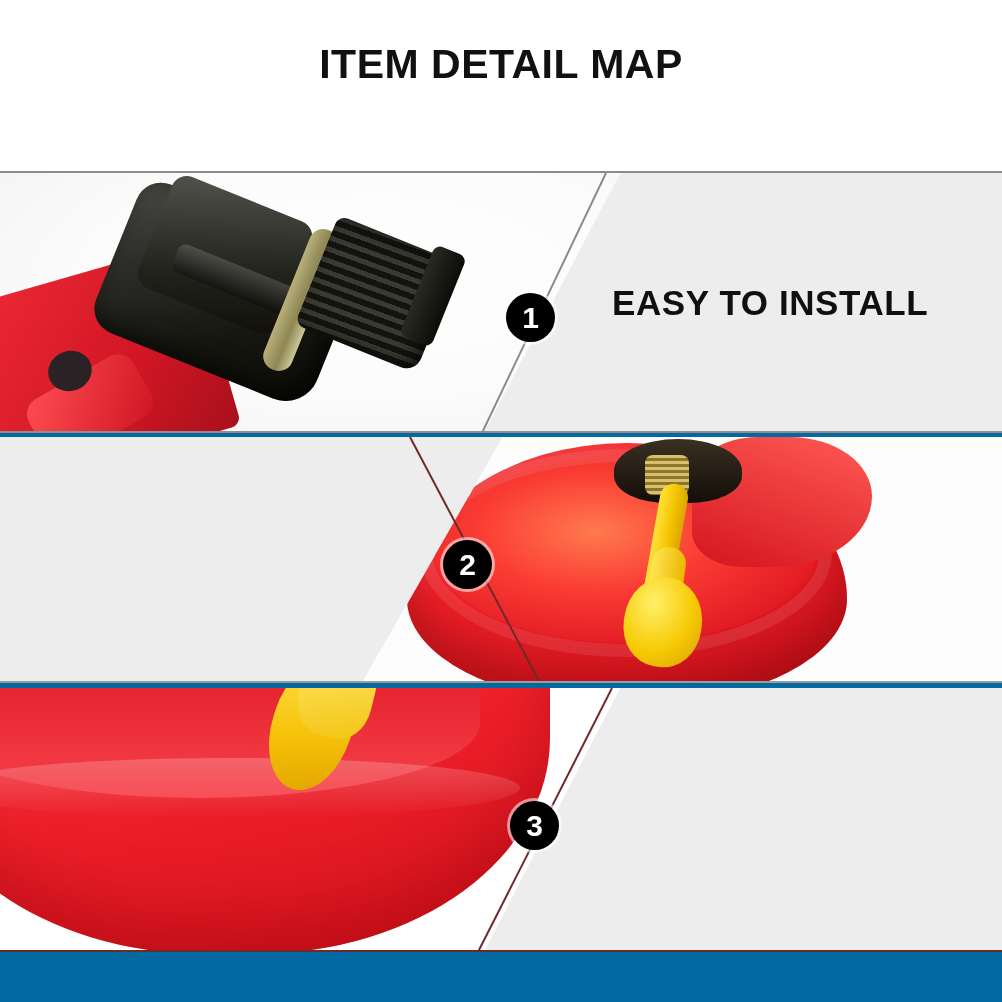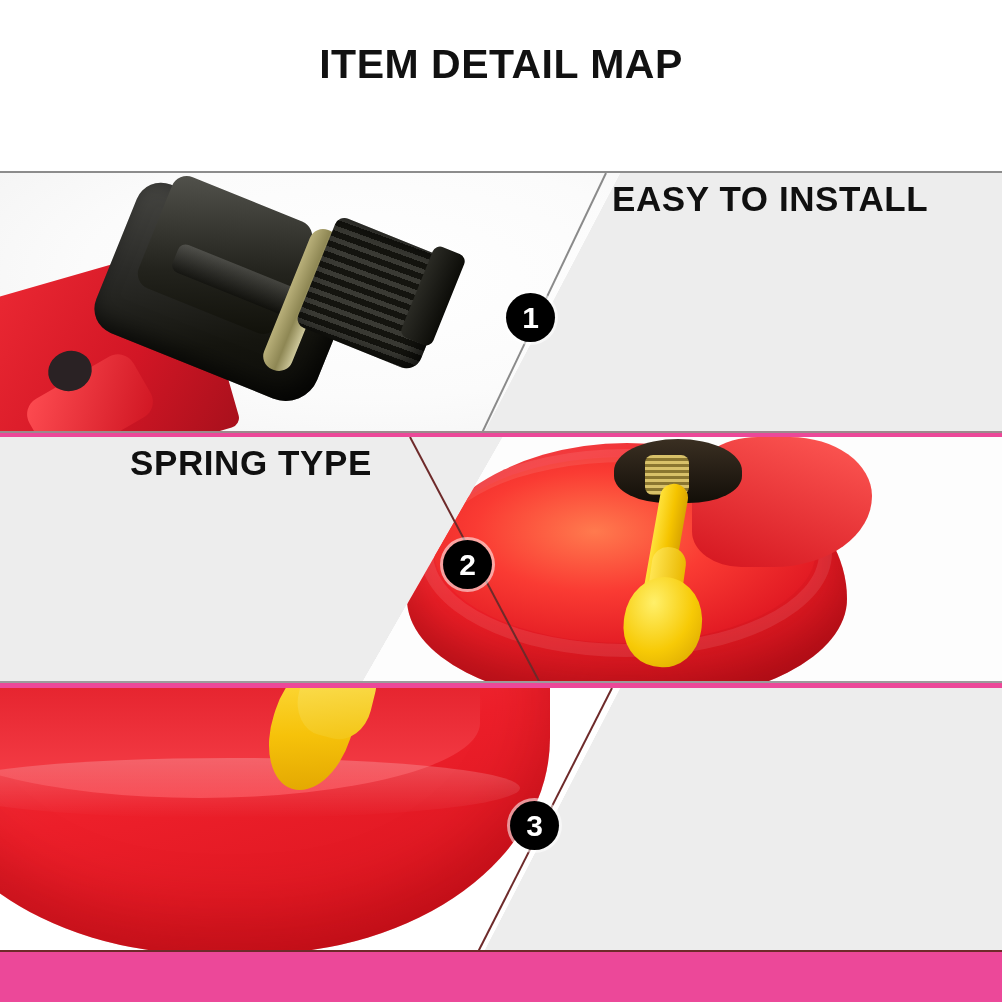--- a/index.html
+++ b/index.html
@@ -2,21 +2,21 @@
 <html><head>
 <meta charset="utf-8">
 <style>
   html,body{margin:0;padding:0;}
   body{
     width:1002px;height:1002px;
     background:#ffffff;
     font-family:"Liberation Sans", sans-serif;
     overflow:hidden;
   }
-  .page{position:relative;width:1002px;height:1002px;background:#ec4899;}
+  .page{position:relative;width:1002px;height:1002px;background:#0369a1;}
 
   
   .header{position:absolute;left:0;top:0;width:1002px;height:173px;background:#fff;
           display:flex;flex-direction:column;align-items:center;justify-content:flex-start;}
   .title{margin-top:44px;font-size:41px;font-weight:bold;letter-spacing:.5px;color:#111;
          line-height:1;text-align:center;}
   .subtitle{margin-top:19px;font-size:23px;font-weight:normal;color:#3a3a3a;text-align:center;}
   .header-rule{position:absolute;left:0;top:171px;width:1002px;height:2px;background:#8c8c8c;}
 
   
@@ -27,22 +27,22 @@
   .row-rule{position:absolute;left:0;width:1002px;height:2px;}
 
   
   .photo{position:absolute;top:0;height:100%;overflow:hidden;background:#fff;}
   .photo-left{left:0;width:620px;clip-path:polygon(0 0,100% 0,78% 100%,0 100%);}
   .photo-right{right:0;width:640px;clip-path:polygon(22% 0,100% 0,100% 100%,0 100%);}
 
   .photo-inner{position:absolute;inset:0;background:#fff;}
 
   
-  .textpane{position:absolute;top:6px;height:100%;background:#ededed;
-            display:flex;}
+  .textpane{position:absolute;top:0;height:100%;background:#ededed;
+            display:flex;align-items:center;}
   .tp-right{right:0;width:470px;padding-left:80px;box-sizing:border-box;}
   .tp-left{left:0;width:500px;padding-left:130px;box-sizing:border-box;}
 
   .feature-label{font-size:35px;font-weight:bold;color:#101010;letter-spacing:.6px;
                  white-space:nowrap;}
 
   
   .diag{position:absolute;top:0;left:0;width:1002px;height:100%;pointer-events:none;}
 
   
@@ -170,23 +170,20 @@
 
     <div class="badge" style="left:506px;top:120px;">
       <span>1</span>
     </div>
 
     <div class="row-rule" style="bottom:0;background:#9b8a8d;"></div>
   </div>
 
   <div class="row row-2">
 
-    <div class="textpane tp-left">
-      <div class="feature-label">SPRING TYPE</div>
-    </div>
 
     <div class="photo photo-right">
       <div class="photo-inner">
         <div class="r2-bg"></div>
         <div class="r2-bowl"></div>
         <div class="r2-inner"></div>
         <div class="r2-lip"></div>
         <div class="r2-rightlip"></div>
         <div class="r2-dark"></div>
         <div class="r2-brass"></div>

